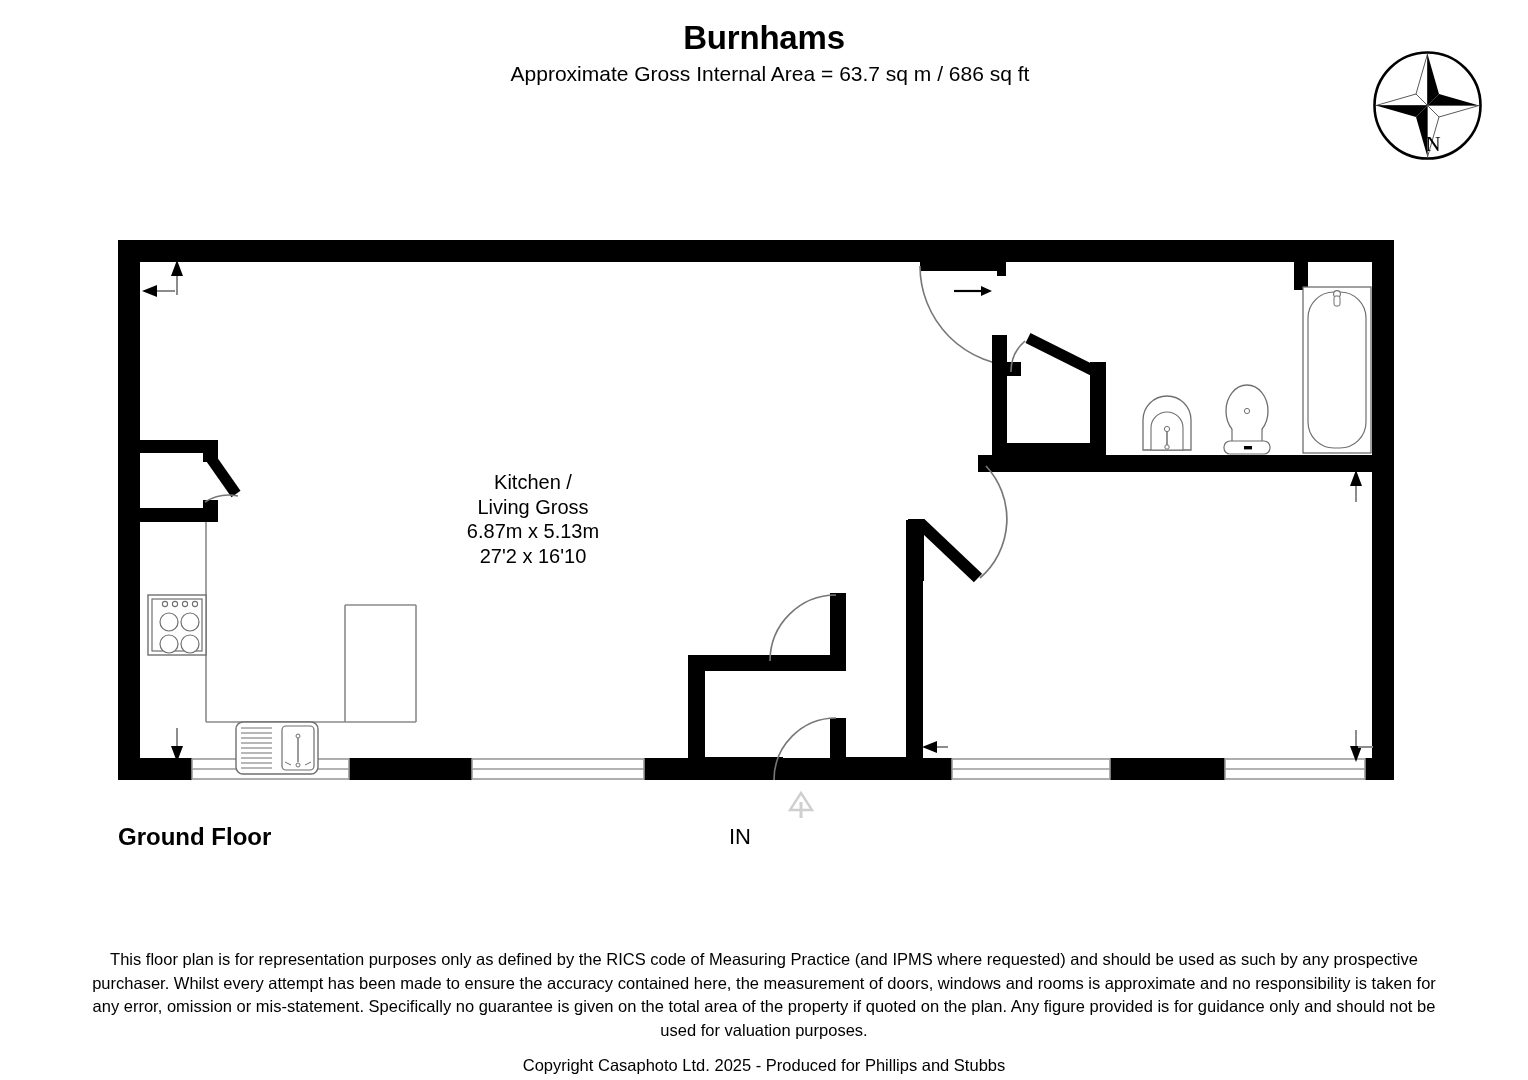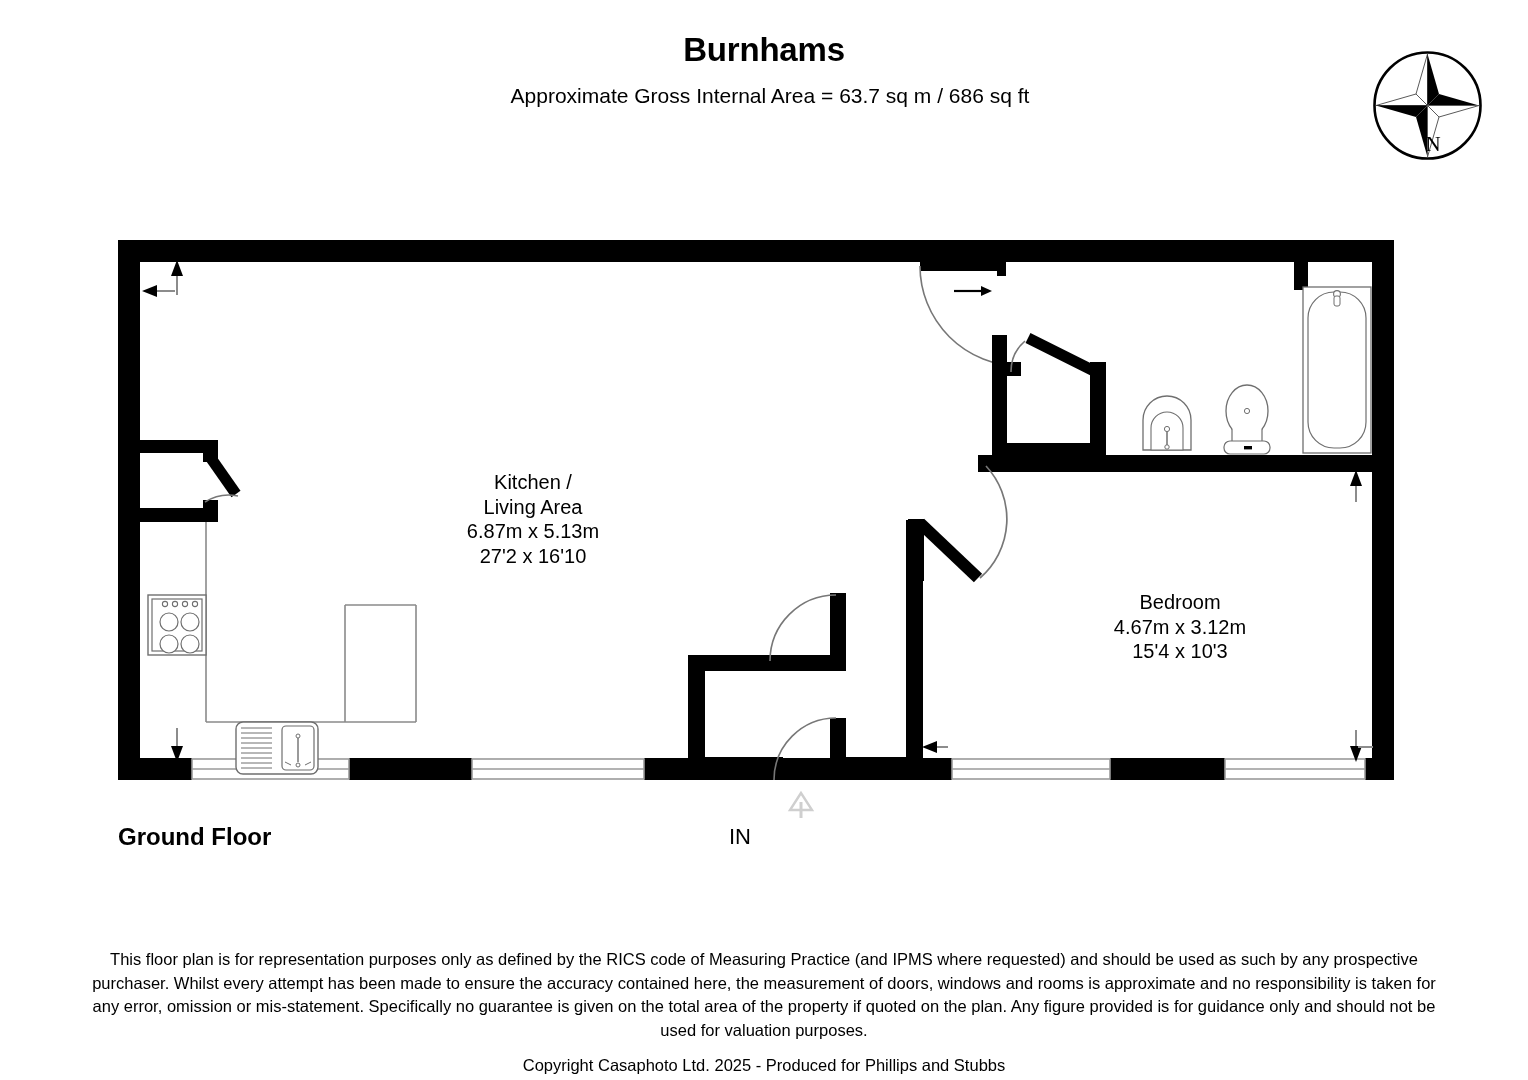--- a/index.html
+++ b/index.html
@@ -29,21 +29,21 @@
     left: 0;
     top: 18px;
     width: 1528px;
     text-align: center;
   }
   .plan-title {
     font-size: 33px;
     font-weight: bold;
     letter-spacing: -0.2px;
     line-height: 40px;
-    margin: 12px;
+    margin: 0;
   }
   .plan-subtitle {
     font-size: 21px;
     font-weight: normal;
     line-height: 28px;
     margin: 2px 0 0 12px;
   }
 
   
   .compass {
@@ -355,30 +355,25 @@
 
     <g>
       <line x1="801" y1="818" x2="801" y2="802" stroke="#cfcfcf" stroke-width="3"></line>
       <polygon points="801,793 790,810 812,810" fill="none" stroke="#cfcfcf" stroke-width="2.4"></polygon>
     </g>
 
   </svg>
 
   <div class="room-label" style="left:418px; top:470px; width:230px;">
     <span class="rl-line">Kitchen /</span>
-    <span class="rl-line">Living Area</span>
+    <span class="rl-line">Living Gross</span>
     <span class="rl-line">6.87m x 5.13m</span>
     <span class="rl-line">27'2 x 16'10</span>
   </div>
 
-  <div class="room-label" style="left:1065px; top:590px; width:230px;">
-    <span class="rl-line">Bedroom</span>
-    <span class="rl-line">4.67m x 3.12m</span>
-    <span class="rl-line">15'4 x 10'3</span>
-  </div>
 
   <div class="floor-name">Ground Floor</div>
   <div class="in-label">IN</div>
 
   <div class="footer">
     <span>This floor plan is for representation purposes only as defined by the RICS code of Measuring Practice (and IPMS where requested) and should be used as such by any prospective purchaser. Whilst every attempt has been made to ensure the accuracy contained here, the measurement of doors, windows and rooms is approximate and no responsibility is taken for any error, omission or mis-statement. Specifically no guarantee is given on the total area of the property if quoted on the plan. Any figure provided is for guidance only and should not be used for valuation purposes.</span>
     <span class="copyright">Copyright Casaphoto Ltd. 2025 - Produced for Phillips and Stubbs</span>
   </div>
 
 </div>

